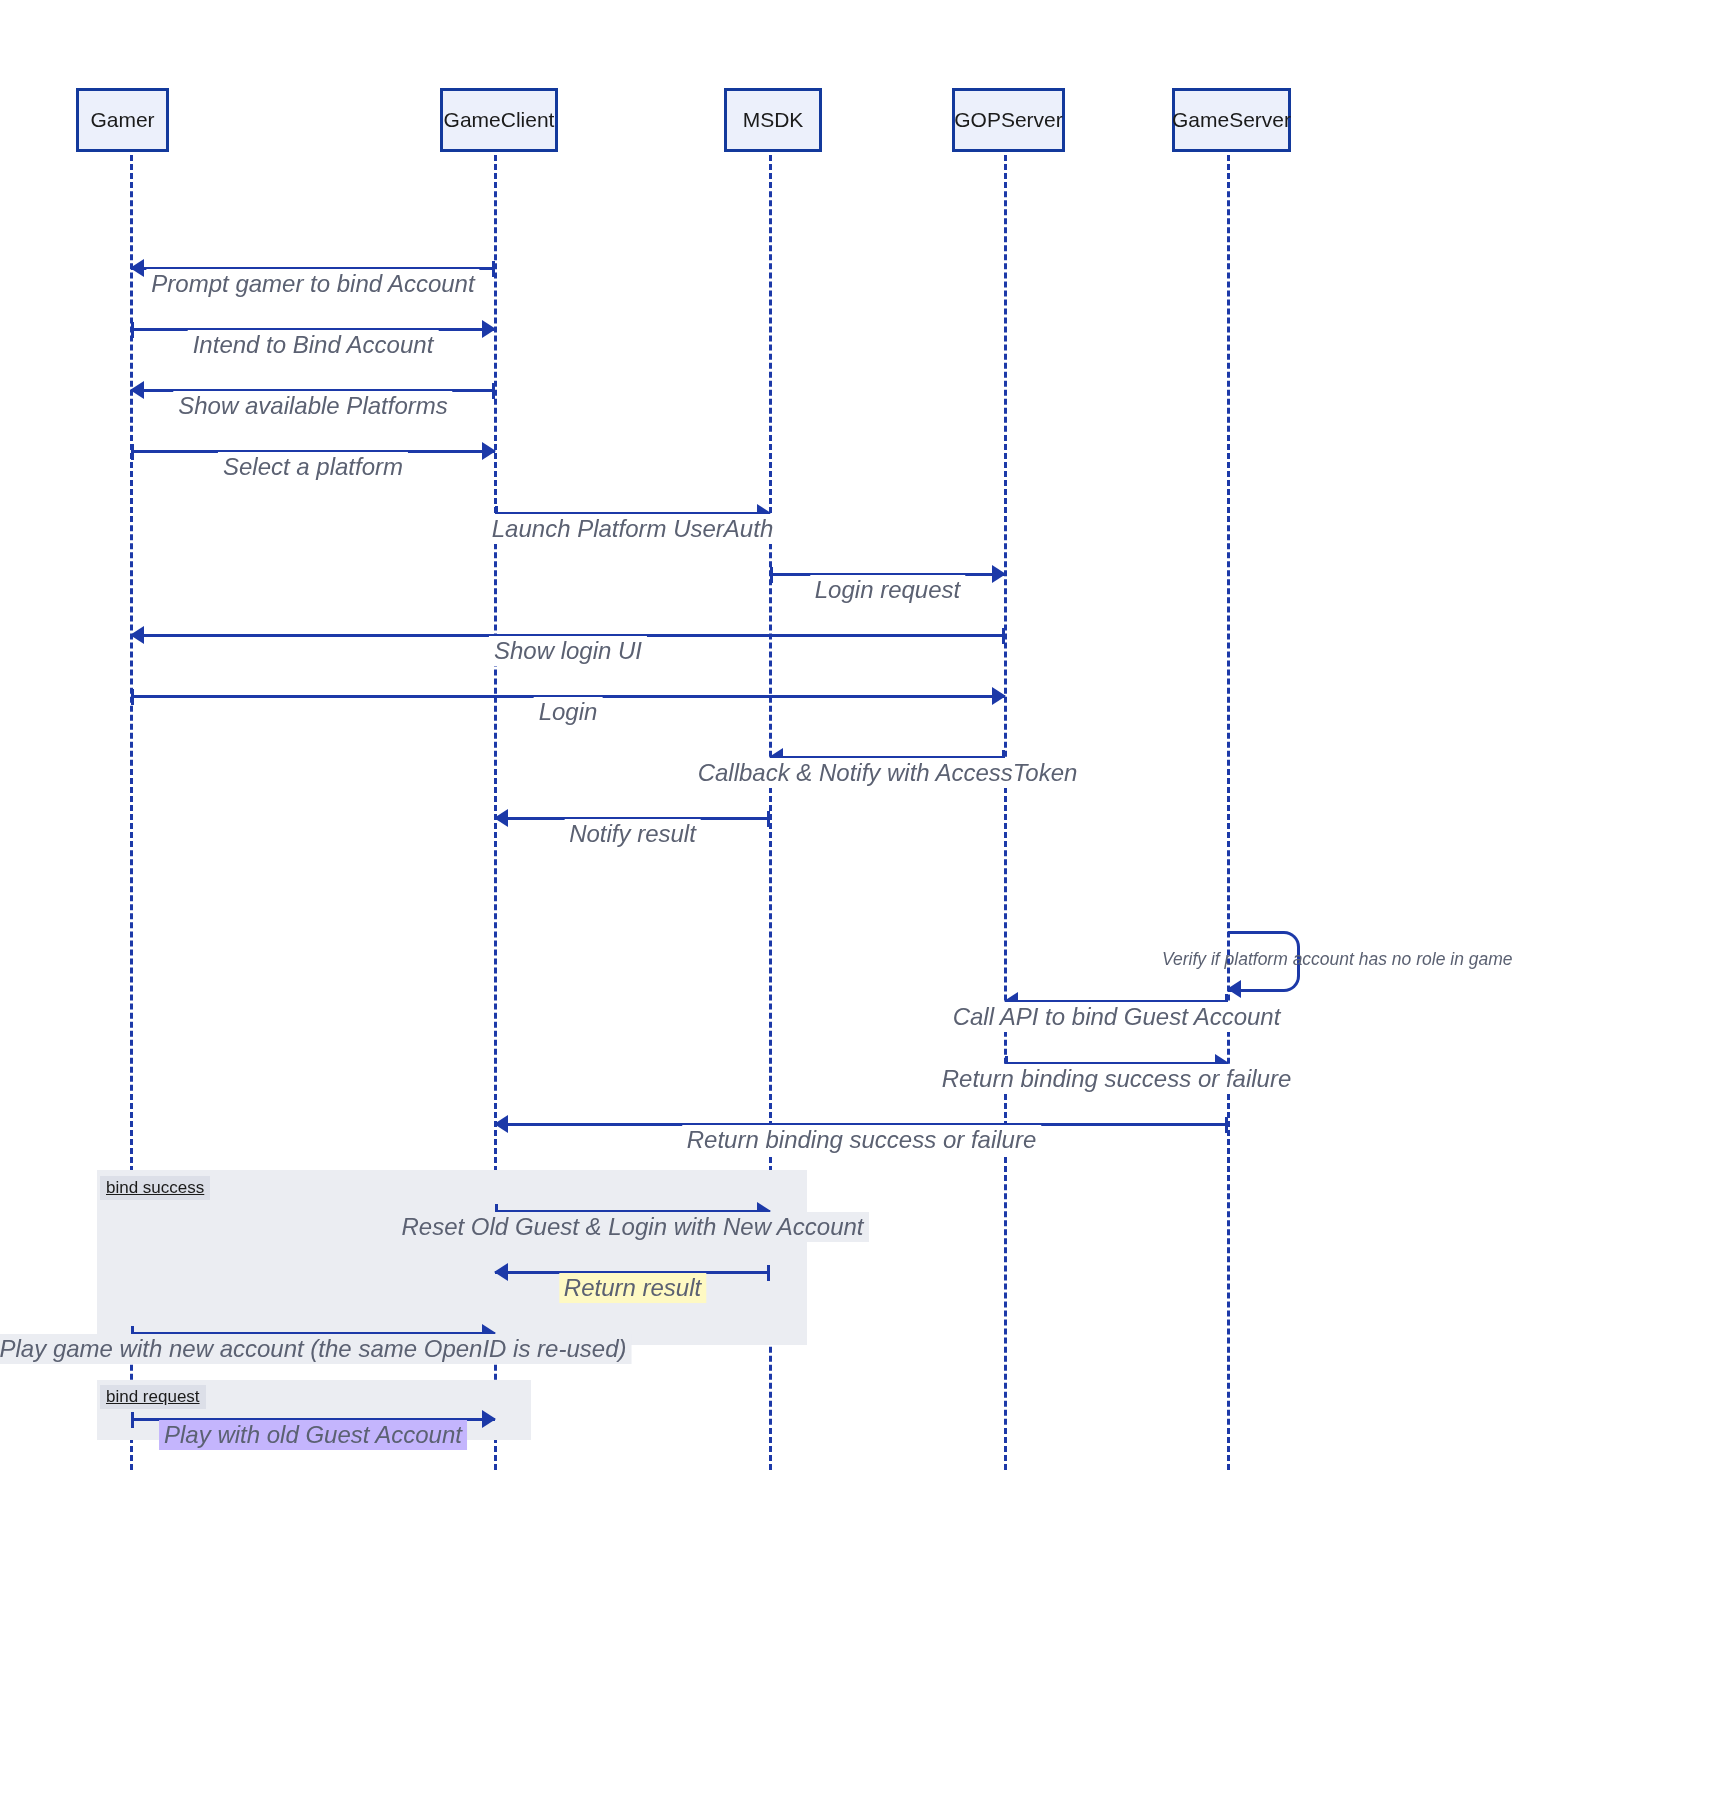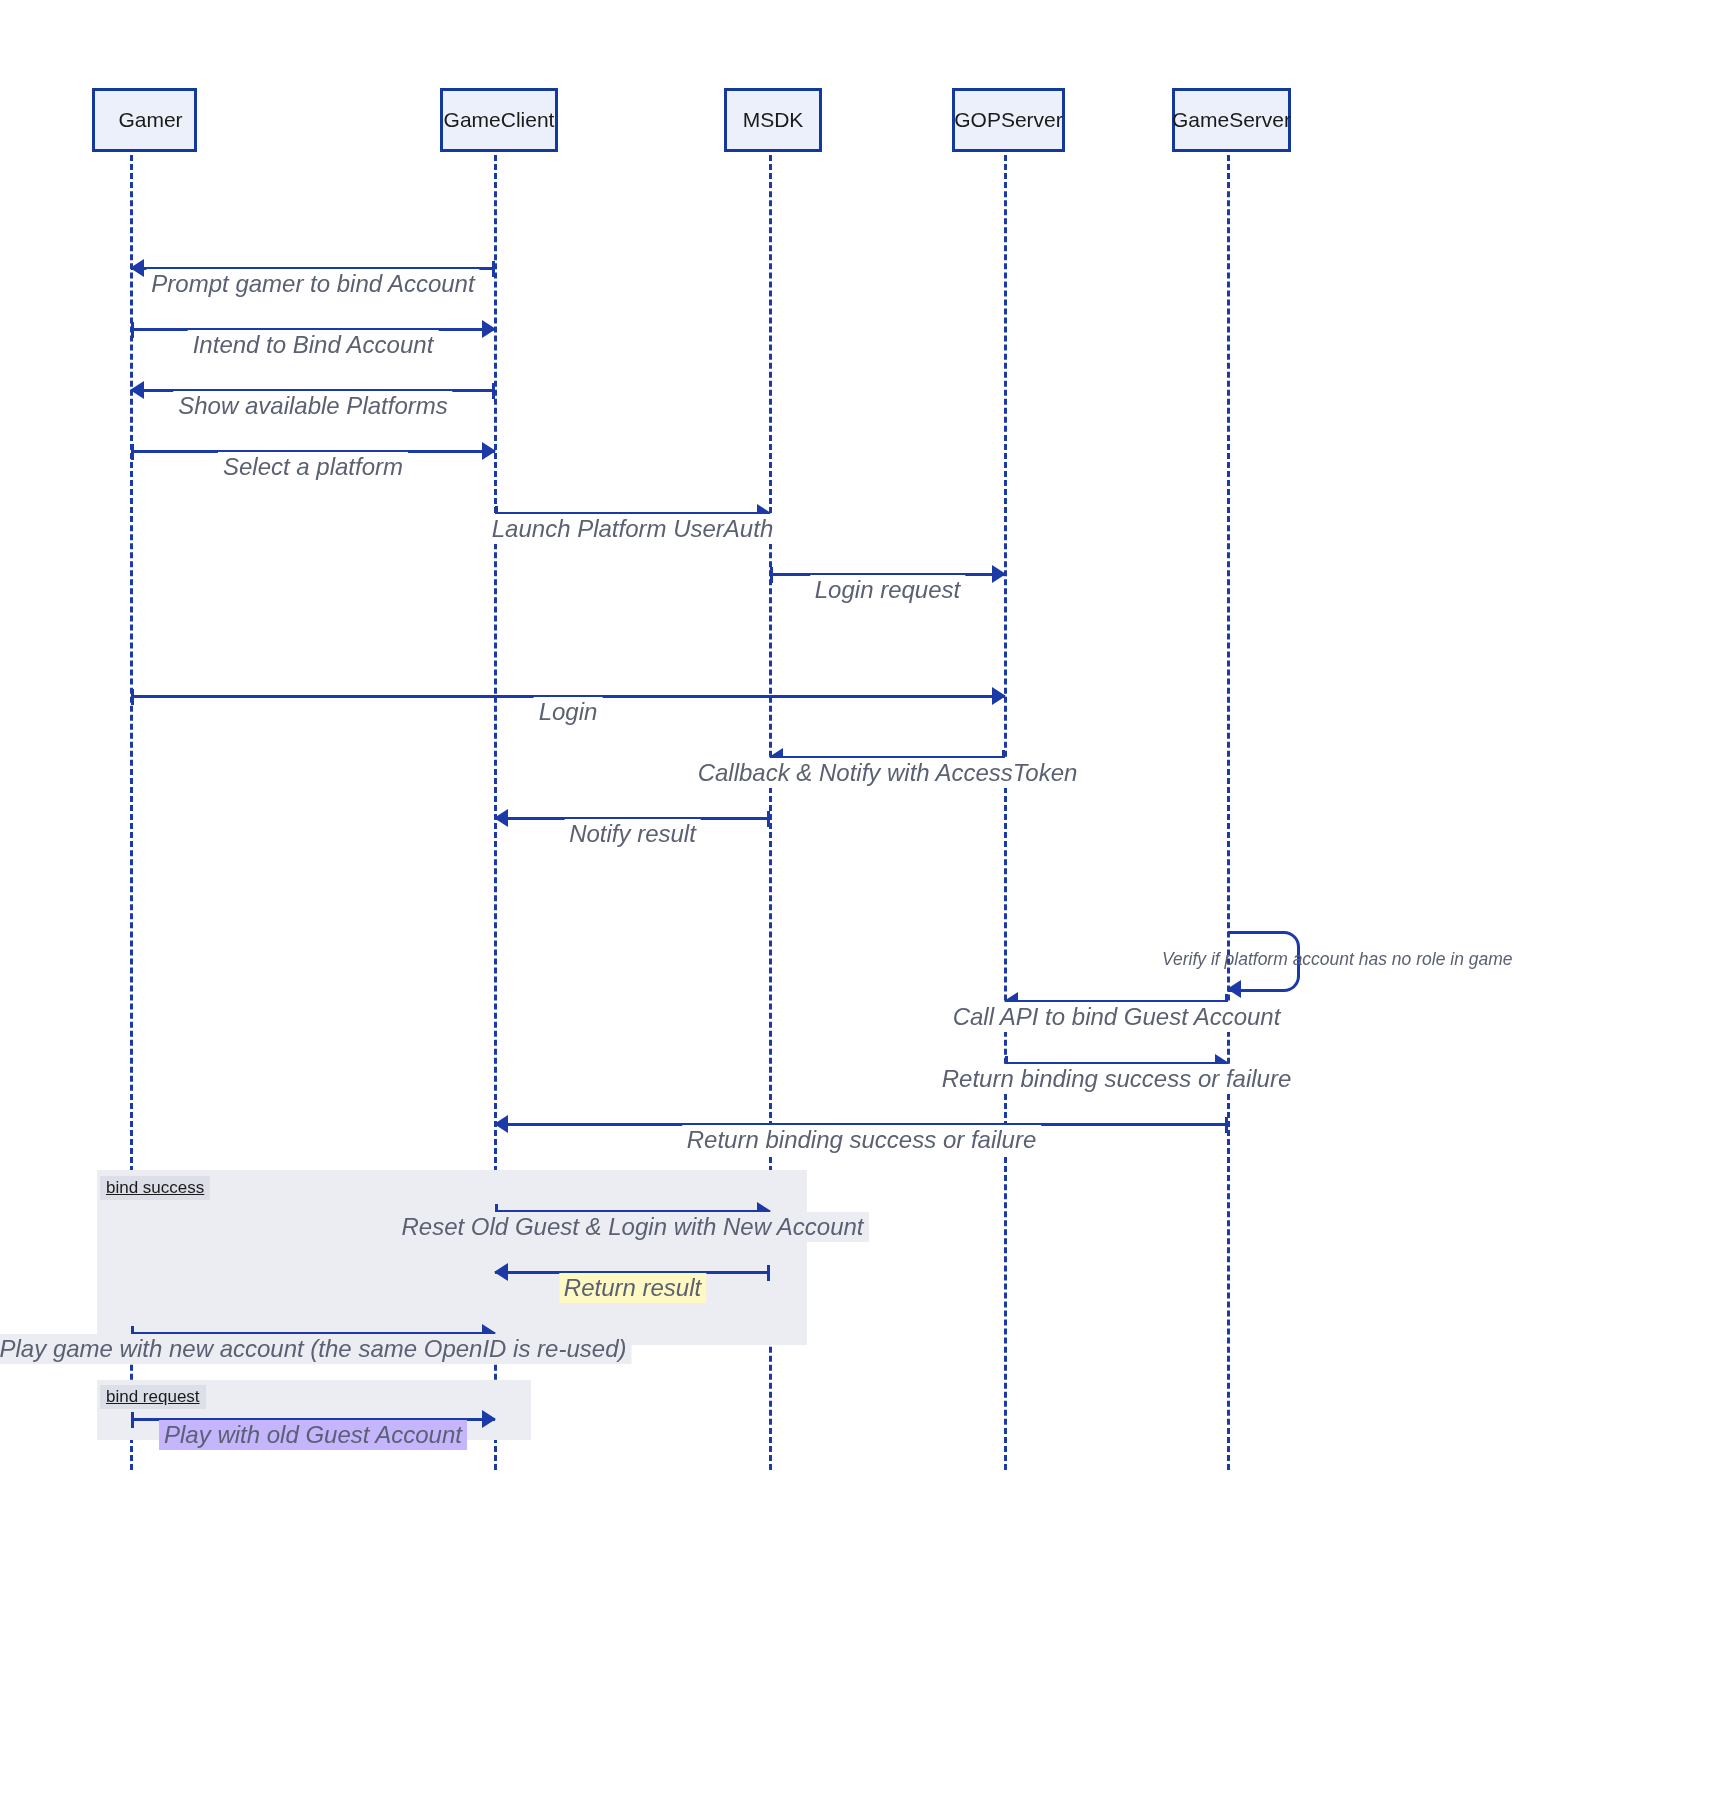--- a/index.html
+++ b/index.html
@@ -47,21 +47,21 @@
   <div class="lifeline-line" style="left:769px;top:146px;height:1324px;"></div>
   <div class="lifeline-line" style="left:1004px;top:146px;height:1324px;"></div>
   <div class="lifeline-line" style="left:1227px;top:146px;height:1324px;"></div>
 
   <div class="altbox" style="left:97px;top:1170px;width:710px;height:175px;"></div>
   <div class="altlabel" style="left:100px;top:1176px;">bind success</div>
 
   <div class="altbox" style="left:97px;top:1380px;width:434px;height:60px;"></div>
   <div class="altlabel" style="left:100px;top:1385px;">bind request</div>
 
-  <div class="participant-box" style="left:92px;top:88px;width:87px;height:58px;padding-left:12px;">
+  <div class="participant-box" style="left:76px;top:88px;width:87px;height:58px;">
     <span class="participant-label">Gamer</span>
   </div>
   <div class="participant-box" style="left:440px;top:88px;width:112px;height:58px;">
     <span class="participant-label">GameClient</span>
   </div>
   <div class="participant-box" style="left:724px;top:88px;width:92px;height:58px;">
     <span class="participant-label">MSDK</span>
   </div>
   <div class="participant-box" style="left:952px;top:88px;width:107px;height:58px;">
     <span class="participant-label">GOPServer</span>
@@ -105,20 +105,26 @@
     <div class="lbl">Launch Platform UserAuth</div>
   </div>
 
   <div class="msg" style="left:770px;top:559px;width:235px;">
     <div class="line"></div>
     <div class="cap l"></div>
     <div class="head right"></div>
     <div class="lbl">Login request</div>
   </div>
 
+  <div class="msg" style="left:131px;top:620px;width:874px;">
+    <div class="line"></div>
+    <div class="cap r"></div>
+    <div class="head left"></div>
+    <div class="lbl">Show login UI</div>
+  </div>
 
   <div class="msg" style="left:131px;top:681px;width:874px;">
     <div class="line"></div>
     <div class="cap l"></div>
     <div class="head right"></div>
     <div class="lbl">Login</div>
   </div>
 
   <div class="msg" style="left:770px;top:742px;width:235px;">
     <div class="line"></div>

